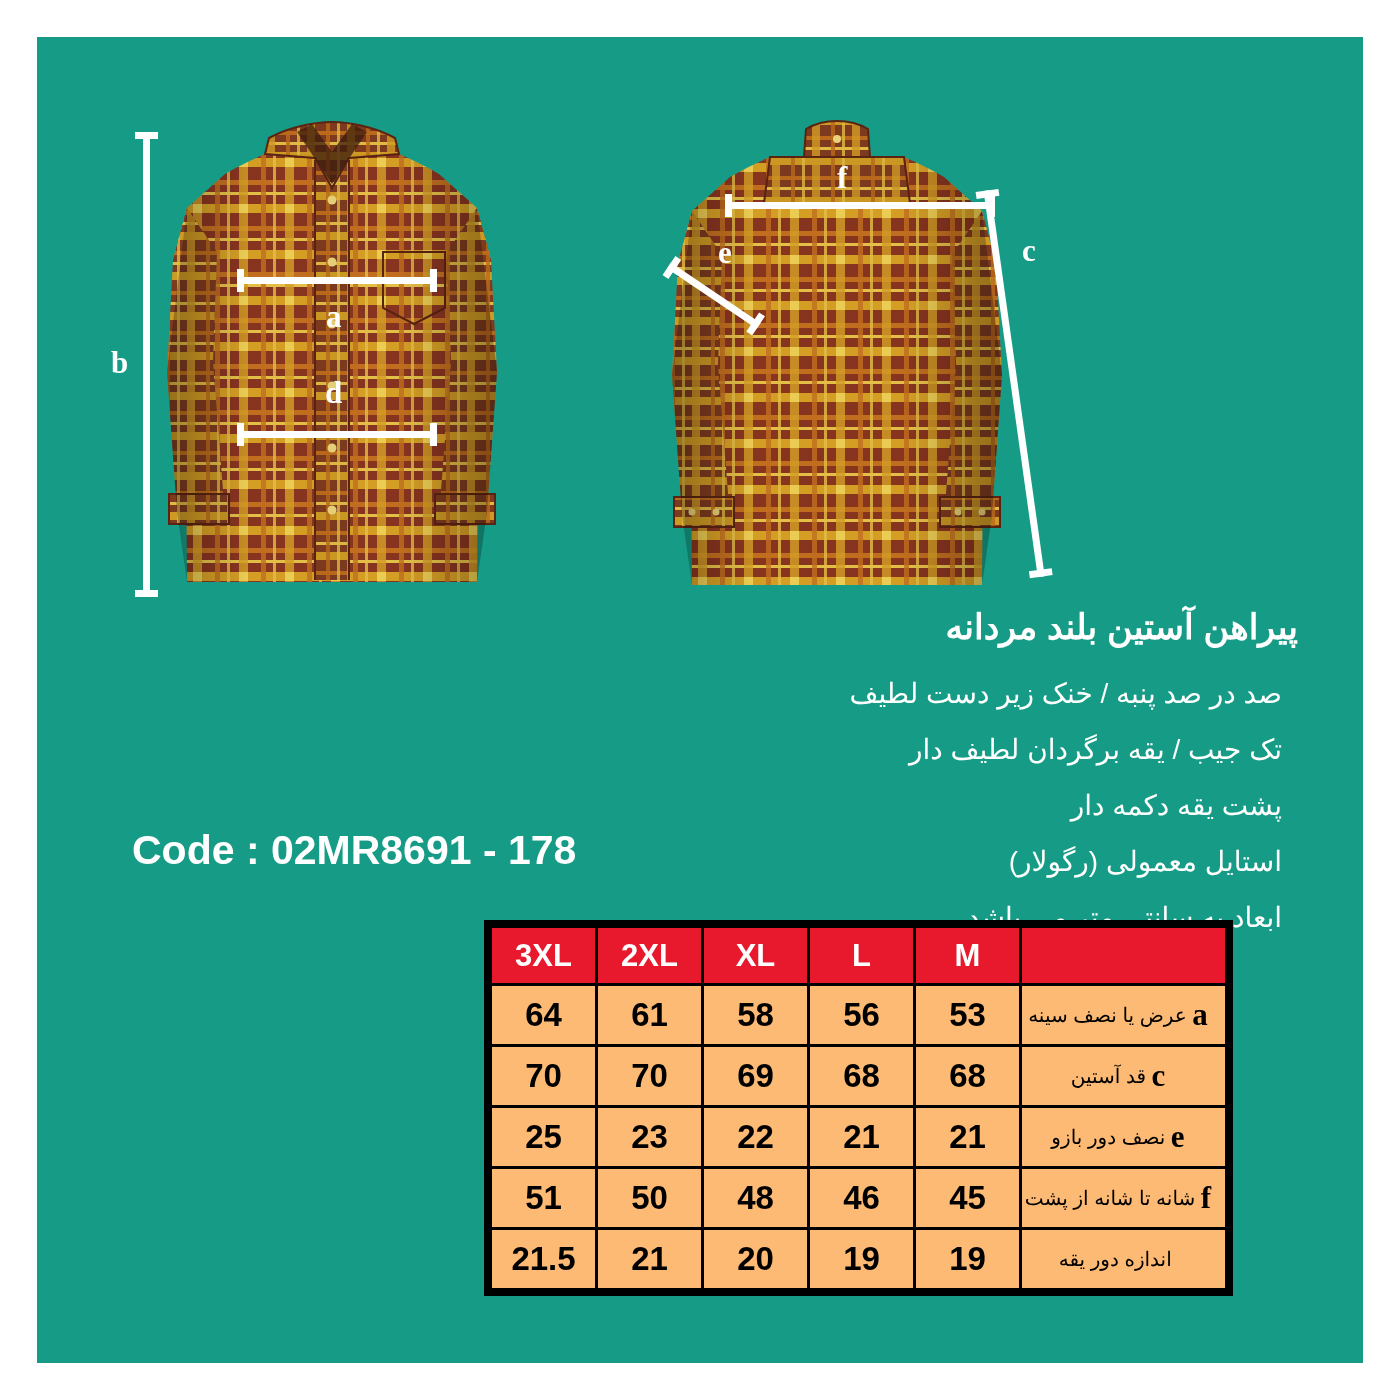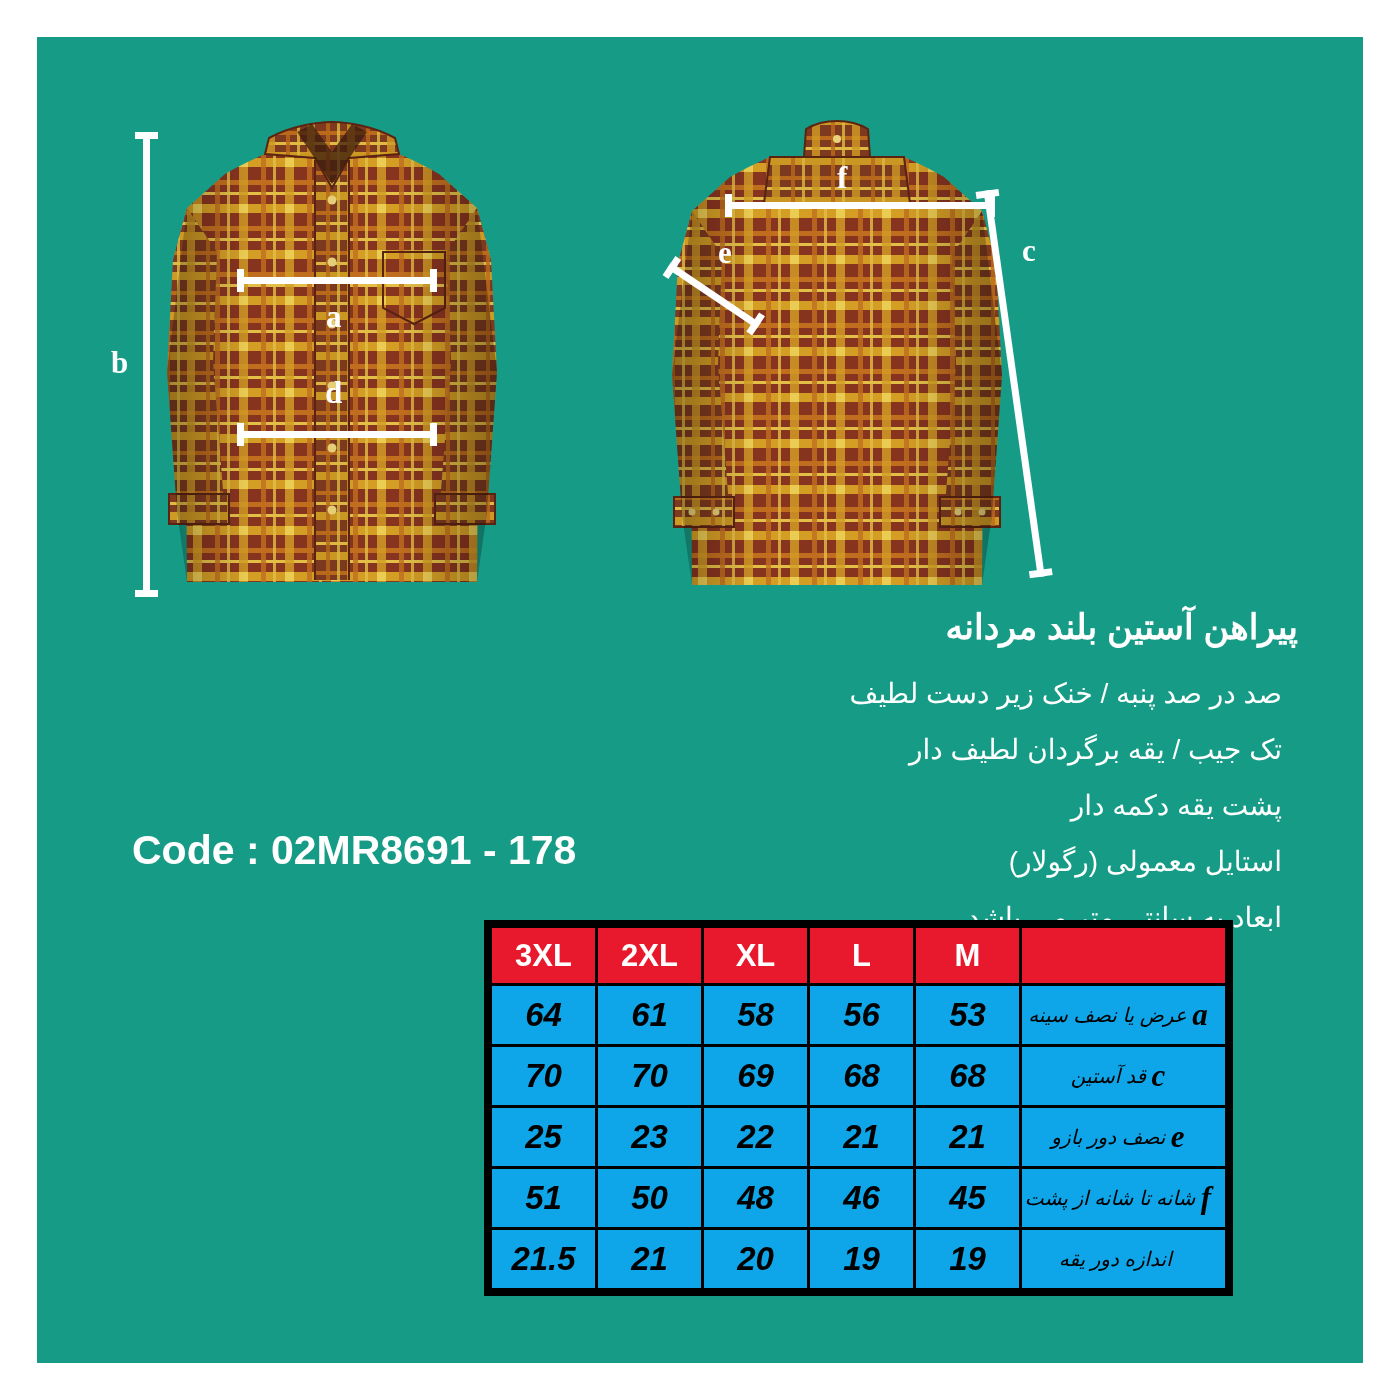--- a/index.html
+++ b/index.html
@@ -150,22 +150,21 @@
   }
   table.size thead th {
     background: #e8192c;
     color: #ffffff;
     height: 55px;
     font-size: 31px;
   }
   table.size tbody td {
     height: 58px;
     font-size: 33px;
-    background: #0ea5e9;
-    font-style: italic;
+    background: #fdba74;
   }
   .c-val { width: 103px; }
   .c-desc {
     width: 195px;
     text-align: center;
     direction: rtl;
     font-size: 20px !important;
     font-weight: normal !important;
     padding-right: 8px !important;
     white-space: nowrap;

